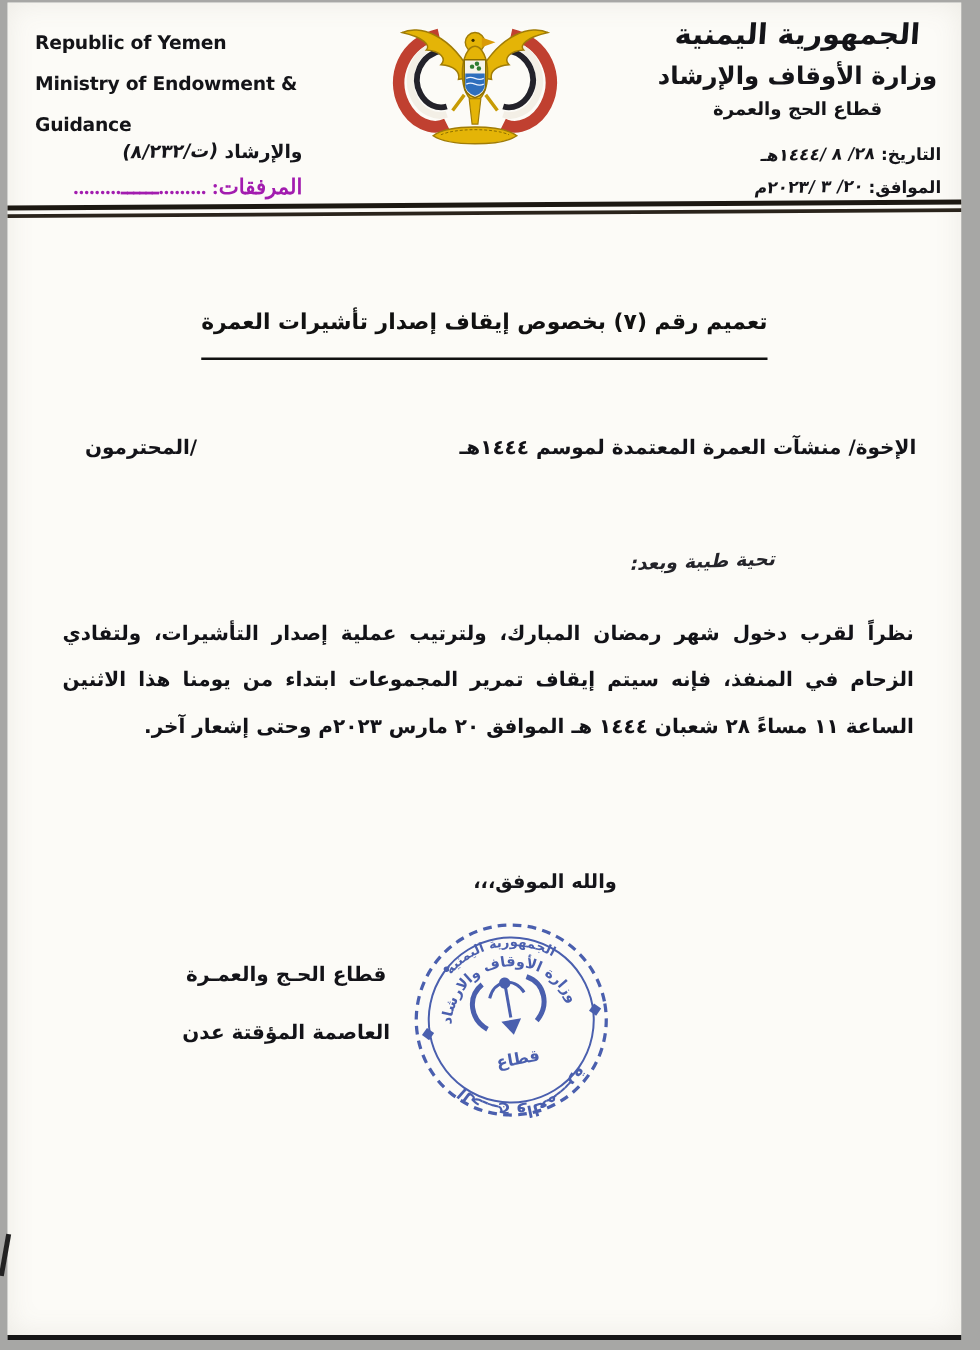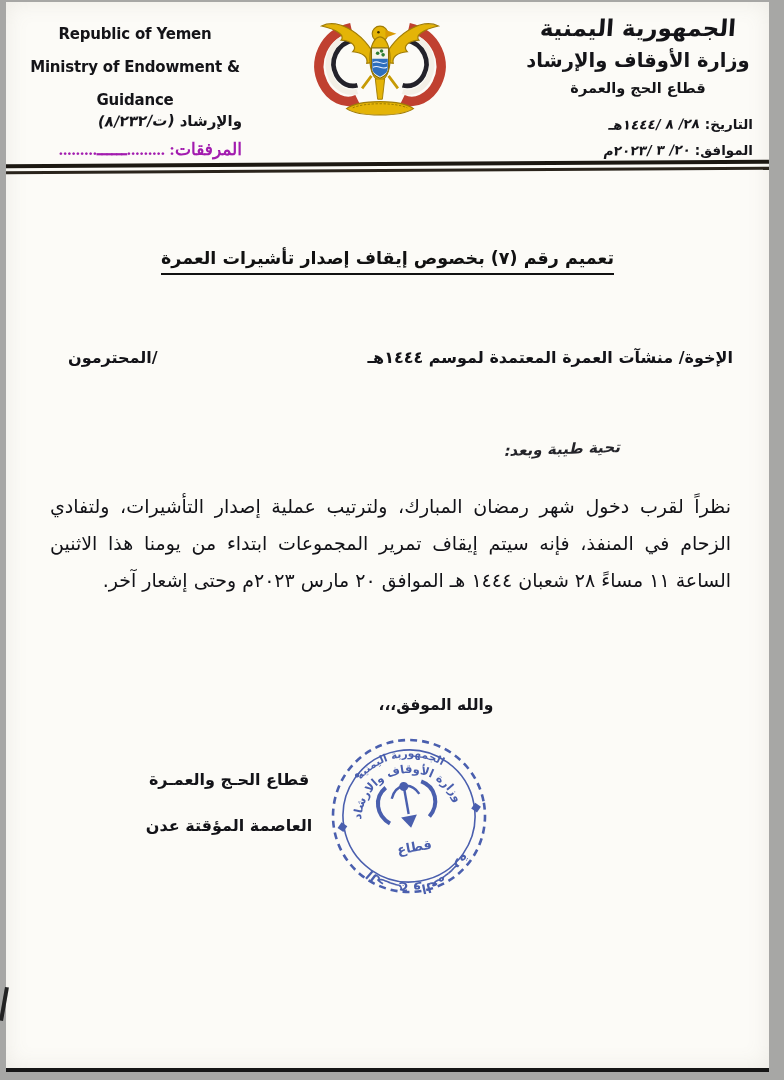--- a/index.html
+++ b/index.html
@@ -12,44 +12,44 @@
   .paper{
     position:absolute;left:6px;top:2px;right:15px;bottom:8px;
     background:#fcfbf7;
     border-bottom:4px solid #161616;
     box-shadow:inset 0 0 22px rgba(120,115,100,.12);
   }
   .abs{position:absolute;}
   .b{font-weight:bold;}
   .rtl{direction:rtl;}
   
-  .eng{left:22px;top:16px;width:214px;text-align:center;font-weight:bold;
+  .eng{left:22px;top:16px;width:214px;font-weight:bold;
        font-size:15px;line-height:33px;letter-spacing:-0.2px;color:#141418;}
   .refline{left:26px;top:110px;width:210px;font-size:15px;color:#15151a;}
   .hand{display:inline-block;transform:skewX(-9deg) rotate(-1deg);font-weight:bold;}
   .attach{left:26px;top:137px;width:210px;font-size:17px;color:#a21caf;font-family:Liberation Serif, serif;}
   
   .arb{right:16px;top:8px;width:230px;text-align:center;color:#141418;}
   .arb .country{font-size:23px;font-weight:bold;line-height:36px;transform:skewX(-4deg);}
   .arb .ministry{font-size:19.5px;font-weight:bold;line-height:30px;}
   .arb .sector{font-size:14.5px;font-weight:bold;line-height:24px;}
   .dates{right:16px;top:109px;width:232px;font-size:13.5px;line-height:26px;color:#15151a;}
   .dates .lbl{font-weight:bold;}
   
   .rule{left:0;right:0;top:160px;transform:rotate(-0.35deg);}
   .rule .r1{height:3.5px;background:#1c1812;}
   .rule .r2{height:2.5px;background:#2a241c;margin-top:3.5px;}
   
   .title{top:246px;left:0;right:0;text-align:center;font-size:17.5px;color:#111;}
-  .title span{font-weight:bold;border-bottom:2.5px solid #111;padding-bottom:5px;}
+  .title span{font-weight:bold;border-bottom:2.5px solid #111;padding-bottom:18px;}
   .addr{top:346px;left:62px;right:36px;display:flex;justify-content:space-between;
         font-size:16px;font-weight:bold;color:#131318;}
   .salut{top:438px;right:148px;font-size:15px;font-weight:bold;color:#24242a;
          transform:skewX(-14deg) rotate(-2deg);letter-spacing:1px;}
-  .bodytext{top:486px;left:44px;right:38px;font-size:19px;font-weight:normal;
+  .bodytext{top:486px;left:44px;right:38px;font-size:16px;font-weight:bold;
             line-height:37px;text-align:justify;color:#121217;}
   .directive{top:612px;right:38px;left:44px;font-size:17px;font-weight:bold;color:#101015;}
   .closing{top:694px;left:300px;width:260px;text-align:center;font-size:15.5px;
            font-weight:bold;color:#15151a;}
   .sig{top:766px;left:138px;width:170px;text-align:center;font-size:16px;
        font-weight:bold;color:#131318;line-height:24px;}
   .sig .l2{margin-top:22px;}
   .stampbox{left:318px;top:734px;width:170px;height:160px;transform:rotate(-10deg);opacity:.92;}
   .edgemark{left:-4px;top:985px;width:4px;height:34px;background:#222;transform:rotate(10deg);}
 </style>

